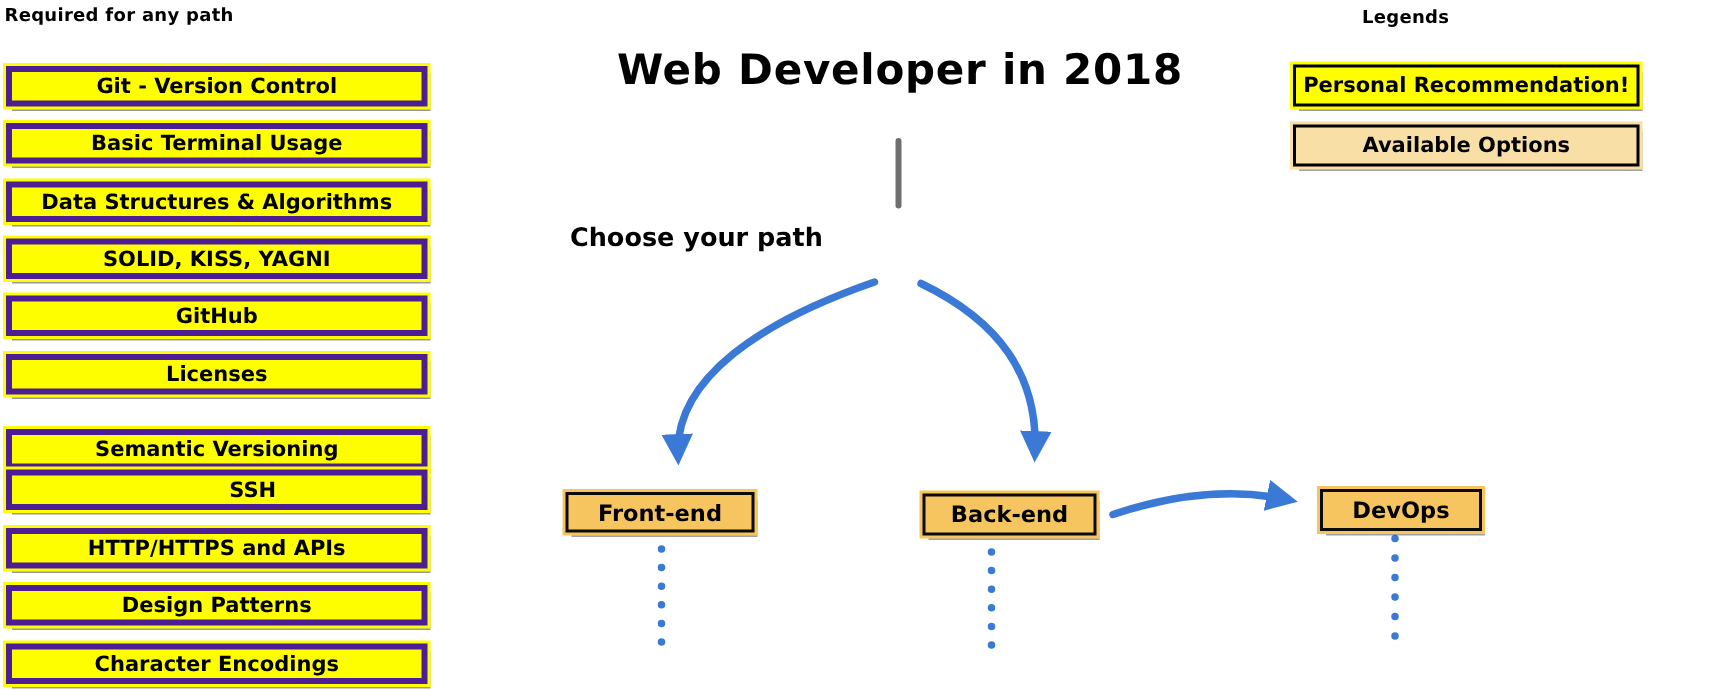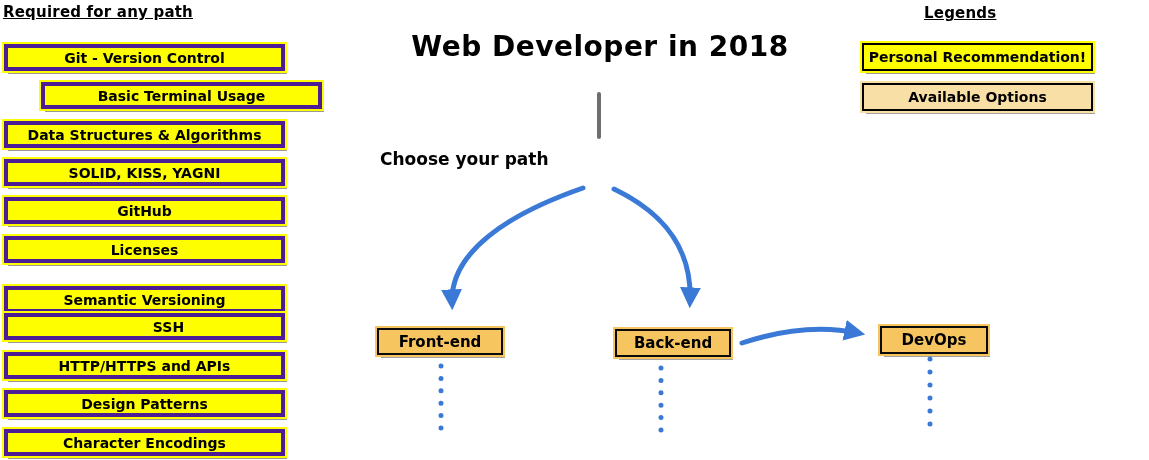--- a/index.html
+++ b/index.html
@@ -4,21 +4,21 @@
 <style>
   html,body { margin:0; padding:0; background:#ffffff; }
   .canvas {
     position:relative; width:1149px; height:460px; background:#ffffff;
     font-family:"DejaVu Sans","Liberation Sans",sans-serif; overflow:hidden;
     color:#000;
   }
   .overlay { position:absolute; left:0; top:0; width:1149px; height:460px; pointer-events:none; }
 
   .section-heading {
-    position:absolute; font-size:15px; font-weight:bold; letter-spacing:0.2px; white-space:nowrap;text-decoration:underline;
+    position:absolute; font-size:12px; font-weight:bold; letter-spacing:0.2px; white-space:nowrap;
   }
 
   .ybox {
     position:absolute; left:4px; width:281px; height:27px; box-sizing:border-box;
     background:#FEFE00; border:4px solid #4c1d95;
     box-shadow: 0 0 0 2px #FEFE00, 3px 4px 0 -1px rgba(70,70,70,0.55);
     display:flex; align-items:center; justify-content:center;
     font-size:14px; font-weight:bold; white-space:nowrap;
   }
 
@@ -77,21 +77,21 @@
     <path d="M441 366 L441 428" fill="none" stroke="#3B79D6" stroke-width="5" stroke-linecap="round" stroke-dasharray="0 12.4"></path>
     <path d="M661 368 L661 430" fill="none" stroke="#3B79D6" stroke-width="5" stroke-linecap="round" stroke-dasharray="0 12.4"></path>
     <path d="M930 359 L930 437" fill="none" stroke="#3B79D6" stroke-width="5" stroke-linecap="round" stroke-dasharray="0 13"></path>
   </svg>
 
   <div class="section-heading" style="left:3px; top:3px;">Required for any path</div>
 
   <div class="ybox" style="top:44px;">
       <span>Git - Version Control</span>
     </div>
-  <div class="ybox" style="top:82px;margin-left:37px;">
+  <div class="ybox" style="top:82px;">
       <span>Basic Terminal Usage</span>
     </div>
   <div class="ybox" style="top:121px;">
       <span>Data Structures &amp; Algorithms</span>
     </div>
   <div class="ybox" style="top:159px;">
       <span>SOLID, KISS, YAGNI</span>
     </div>
   <div class="ybox" style="top:236px;">
       <span>Licenses</span>
@@ -122,21 +122,21 @@
   <div class="node node-frontend">
     <span>Front-end</span>
   </div>
   <div class="node node-backend">
     <span>Back-end</span>
   </div>
   <div class="node node-devops">
     <span>DevOps</span>
   </div>
 
-  <div class="section-heading" style="left:908px; top:4px;margin-left:16px;">Legends</div>
+  <div class="section-heading" style="left:908px; top:4px;">Legends</div>
   <div class="legend-box legend-personal">
     <span>Personal Recommendation!</span>
   </div>
   <div class="legend-box legend-available">
     <span>Available Options</span>
   </div>
 
 </div>
 
 </body></html>

